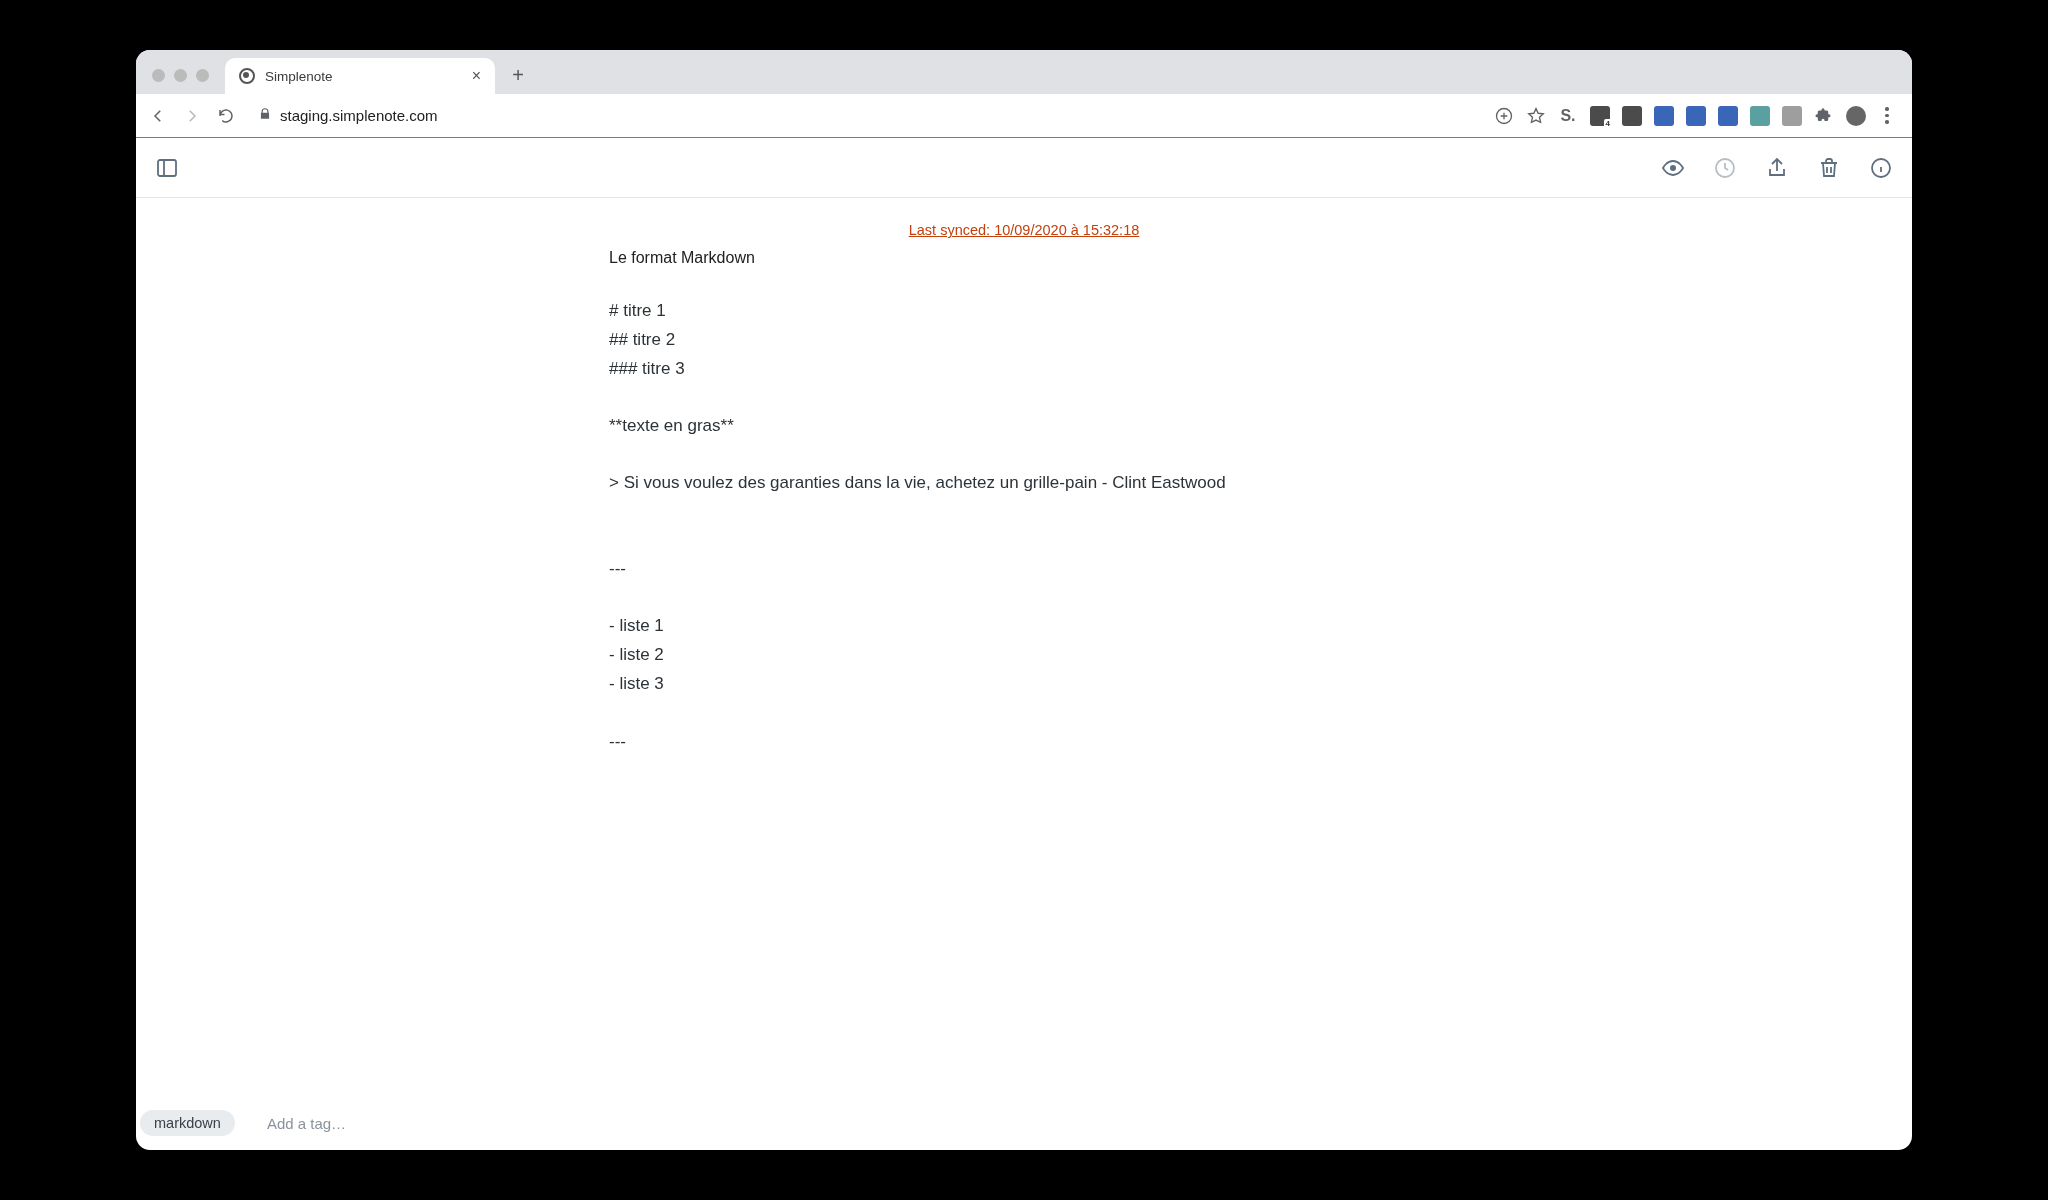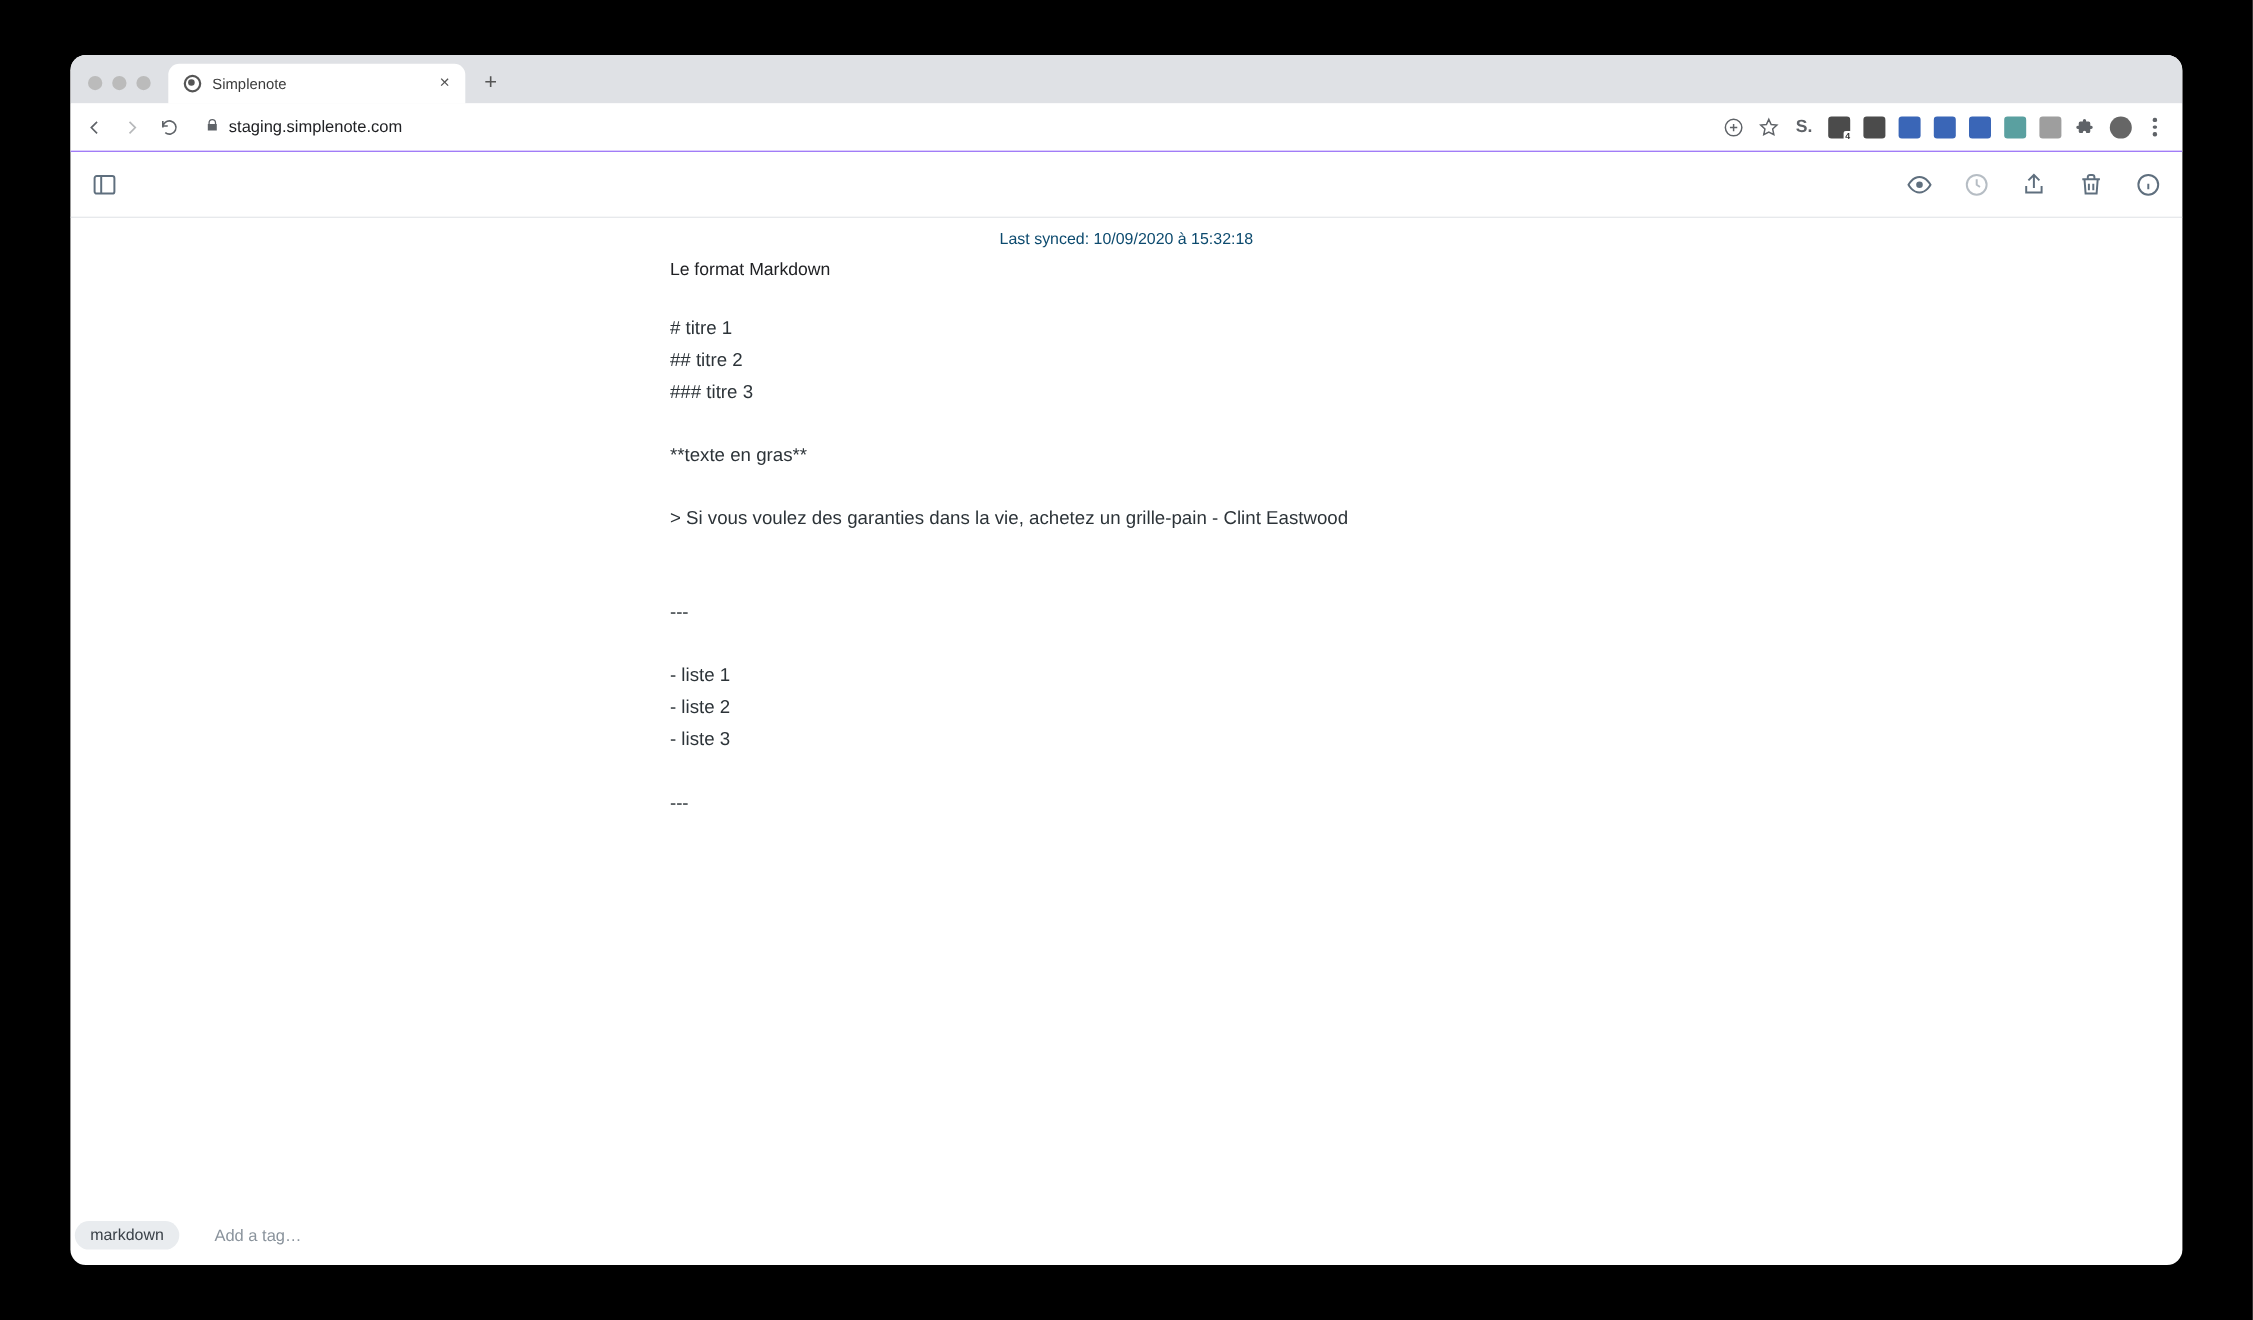--- a/index.html
+++ b/index.html
@@ -1,20 +1,20 @@
 <!DOCTYPE html>
 <html><head>
 <meta charset="utf-8">
 <style>
   * { box-sizing: border-box; }
   html, body { margin:0; padding:0; height:100%; font-family: -apple-system, BlinkMacSystemFont, "Segoe UI", Helvetica, Arial, sans-serif; }
   body { background:#000; display:flex; align-items:center; justify-content:center; }
 
   .window {
-    width:1920px; height:1100px; background:#fff; border-radius:14px; overflow:hidden;
+    width:1776px; height:1100px; background:#fff; border-radius:14px; overflow:hidden;
     box-shadow:0 30px 80px rgba(0,0,0,.55), 0 0 0 1px rgba(0,0,0,.05);
     display:flex; flex-direction:column;
   }
 
   
   .titlebar { height:44px; background:#dfe1e5; display:flex; align-items:flex-end; padding:0 10px; }
   .traffic { display:flex; gap:9px; align-items:center; padding:0 10px 12px 6px; }
   .tl { width:13px; height:13px; border-radius:50%; background:#bbb; }
   .tab {
     display:flex; align-items:center; gap:10px; background:#fff; height:36px; padding:0 14px;
@@ -44,21 +44,21 @@
   .kebab span { width:3.5px; height:3.5px; background:#5f6368; border-radius:50%; }
 
   
   .app-toolbar { height:60px; border-bottom:1px solid #e1e4e8; display:flex; align-items:center; justify-content:space-between; padding:0 18px; }
   .tb-left, .tb-right { display:flex; align-items:center; gap:26px; }
   .tb-icn { width:26px; height:26px; display:flex; align-items:center; justify-content:center; color:#5f6f7e; cursor:pointer; }
   .tb-icn svg { width:24px; height:24px; stroke:#5f6f7e; fill:none; stroke-width:1.8; }
 
   
   .content { flex:1; overflow:auto; display:flex; flex-direction:column; align-items:center; }
-  .sync { margin-top:12px; font-size:14.5px; color:#0c4a6e; text-align:center; }
+  .sync { margin-top:24px; font-size:14.5px; color:#c2410c; text-align:center;text-decoration:underline; }
   .note { width:830px; margin-top:6px; font-size:17px; line-height:1.72; color:#2c3338; }
   .note .title { font-size:16px; color:#202124; margin:0 0 24px 0; font-weight:400; }
   .note .para { margin:0; }
   .note .gap { height:28px; }
   .note .linked { text-decoration:underline; text-underline-offset:2px; }
   .cursor::after { content:""; display:inline-block; width:1.5px; height:20px; background:#111; vertical-align:-4px; margin-left:1px; }
 
   
   .footer { height:54px; display:flex; align-items:center; gap:32px; padding:0 4px; }
   .tag { background:#e9ecef; color:#3a4148; padding:5px 14px; border-radius:16px; font-size:14.5px; }

